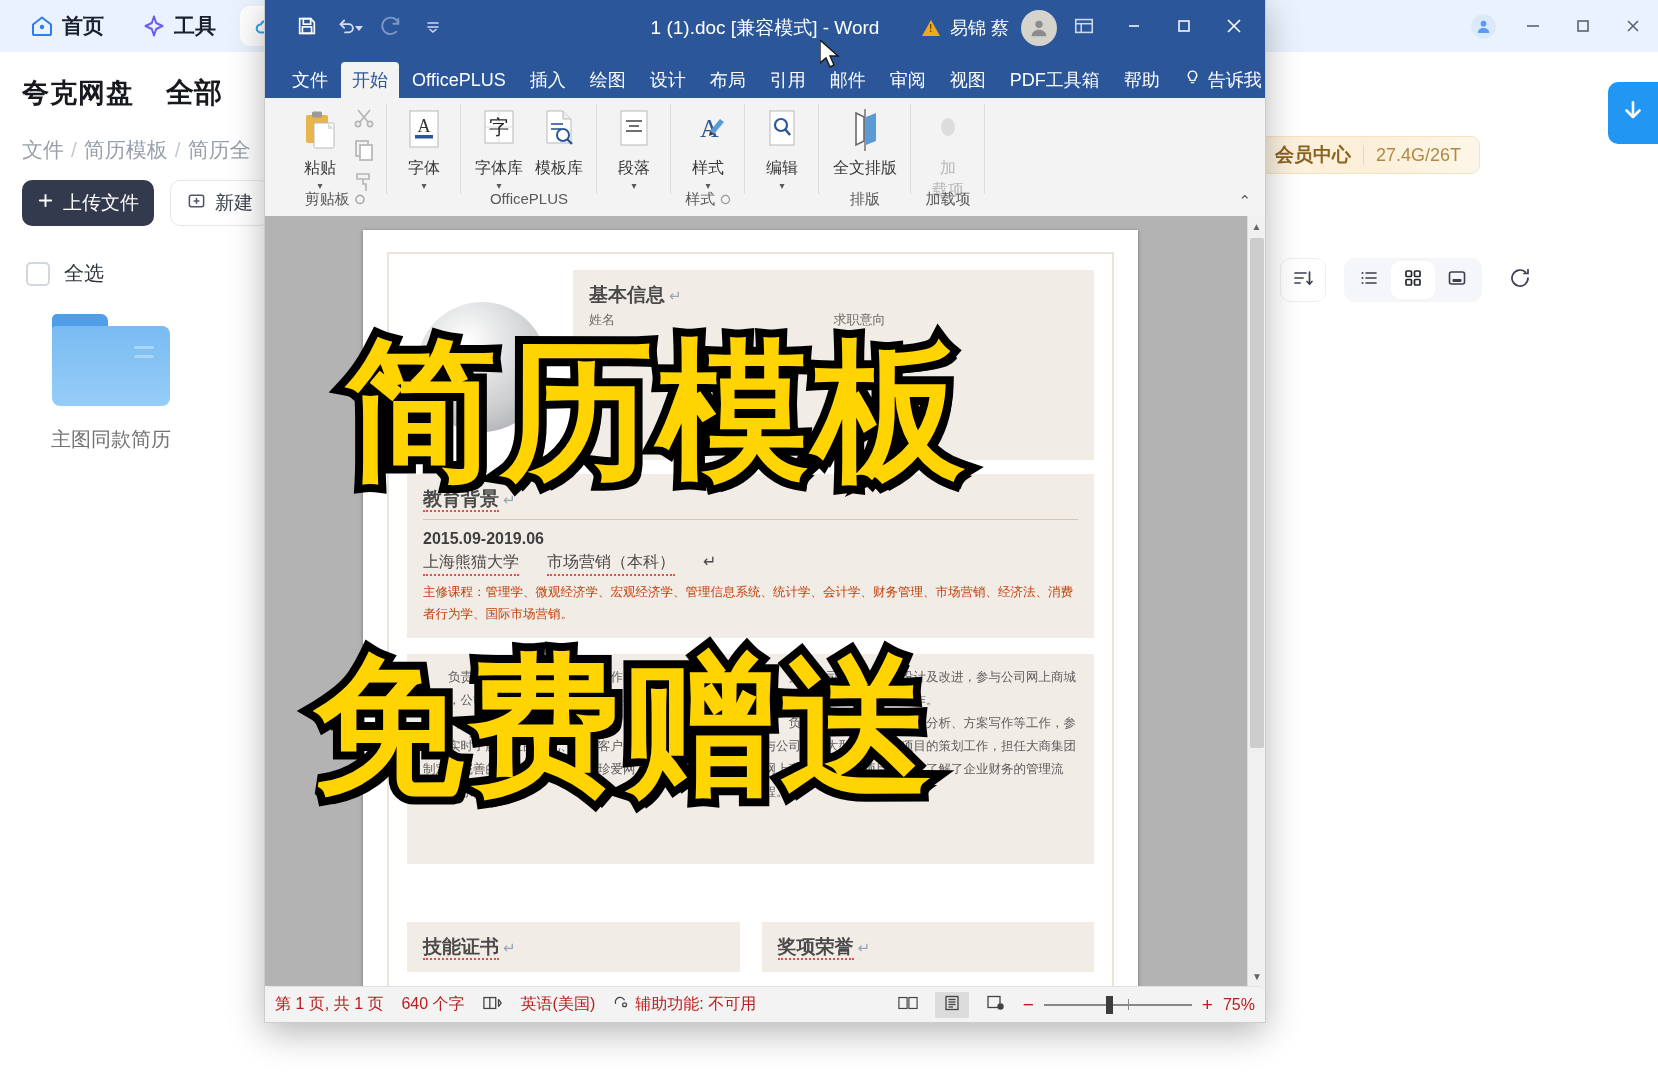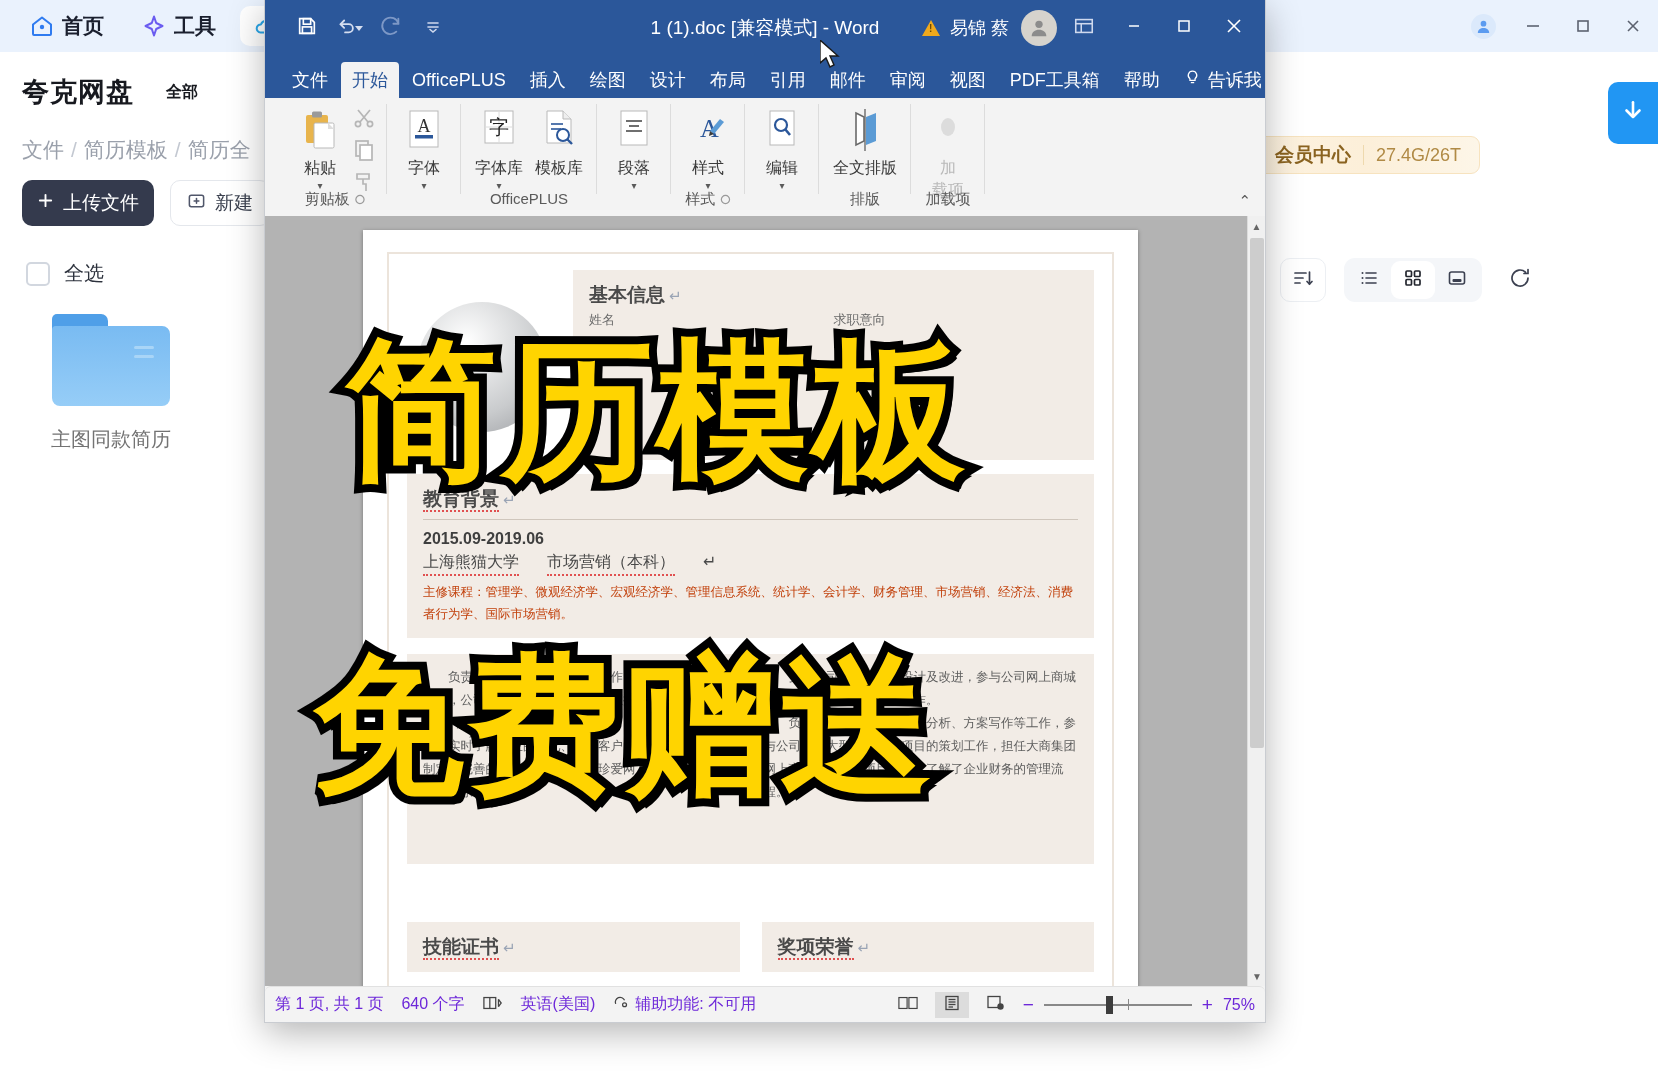--- a/index.html
+++ b/index.html
@@ -34,21 +34,21 @@
 
   .quark-body {
     position: absolute; left: 0; top: 52px; width: 1658px; height: 1028px;
     background: #ffffff;
   }
   .q-head {
     position: absolute; left: 22px; top: 22px;
     display: flex; align-items: center; gap: 32px;
   }
   .q-brand { font-size: 27px; font-weight: bold; color: #17191f; letter-spacing: 1px; }
-  .q-allfiles { font-size: 16px; font-weight: bold; color: #17191f; }
+  .q-allfiles { font-size: 28px; font-weight: bold; color: #17191f; }
 
   .q-crumb {
     position: absolute; left: 22px; top: 84px;
     font-size: 21px; color: #9aa0ab; white-space: nowrap;
   }
   .q-crumb .sep { margin: 0 7px; color: #c3c8d1; }
 
   .q-actions { position: absolute; left: 22px; top: 128px; display: flex; gap: 16px; }
   .btn-upload {
     display: flex; align-items: center; justify-content: center; gap: 9px;
@@ -245,21 +245,21 @@
   .doc-scroll {
     position: absolute; right: 0; top: 216px; width: 18px; height: 770px;
     background: #f0f0f0; border-left: 1px solid #dcdcdc;
   }
   .ds-arrow { height: 20px; display:flex; align-items:center; justify-content:center; font-size: 10px; color:#666;}
   .ds-thumb { position:absolute; left:2px; top: 22px; width: 14px; height: 510px; background:#cdcdcd; border-radius:2px;}
 
   .status-bar {
     position: absolute; left: 0; bottom: 0; width: 1000px; height: 36px;
     background: #f3f3f3; border-top: 1px solid #e1e1e1;
-    display: flex; align-items: center; font-size: 16px; color: #6d28d9;
+    display: flex; align-items: center; font-size: 16px; color: #b91c1c;
     padding: 0 10px; gap: 18px; border-radius: 6px;
   }
   .sb-item { white-space: nowrap; display: flex; align-items: center; gap: 6px; }
   .sb-right { margin-left: auto; display: flex; align-items: center; gap: 10px; }
   .viewbtn { width: 34px; height: 26px; display:flex; align-items:center; justify-content:center; }
   .viewbtn.on { background: #dcdcdc; }
   .zoom-track { position: relative; width: 148px; height: 16px; display:flex; align-items:center;}
   .zoom-line { width: 148px; height: 2px; background: #888; }
   .zoom-thumb { position: absolute; left: 62px; width: 7px; height: 18px; background: #3c3c3c; }
   .zoom-mid { position:absolute; left: 84px; width:1px; height:11px; background:#888; }

